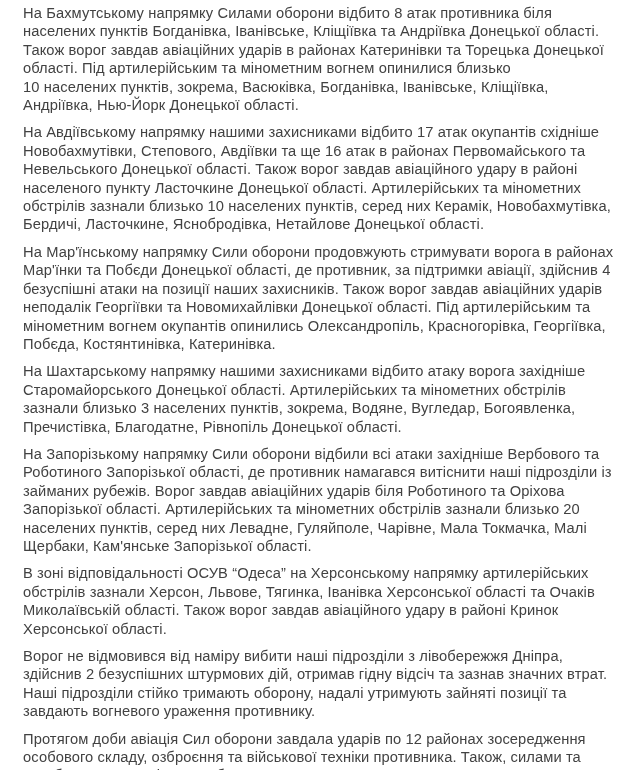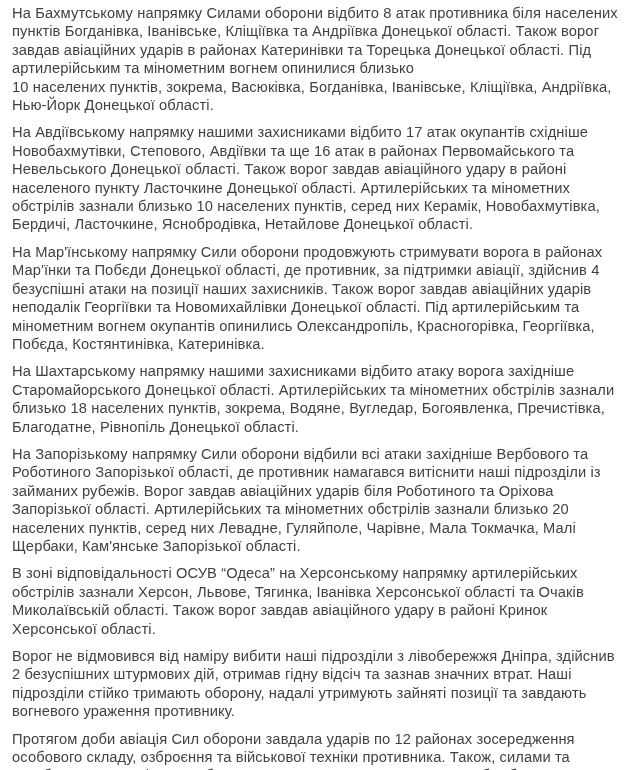--- a/index.html
+++ b/index.html
@@ -16,30 +16,30 @@
     box-sizing: border-box;
     width: 627px;
     padding: 4px 8px 0 8px;
     font-family: "Liberation Sans", sans-serif;
     font-size: 14.7px;
     line-height: 18.4px;
     color: #424242;
     letter-spacing: 0.1px;
   }
   .report p {
-    margin: 0 0 9px 4px;
+    margin: 0 0 9px 15px;
     white-space: pre-line; 
   }
 </style>
 </head>
 <body>
 
 <div class="report">
   <p>На Бахмутському напрямку Силами оборони відбито 8 атак противника біля населених пунктів Богданівка, Іванівське, Кліщіївка та Андріївка Донецької області. Також ворог завдав авіаційних ударів в районах Катеринівки та Торецька Донецької області. Під артилерійським та мінометним вогнем опинилися близько
 10 населених пунктів, зокрема, Васюківка, Богданівка, Іванівське, Кліщіївка, Андріївка, Нью-Йорк Донецької області.</p>
   <p>На Авдіївському напрямку нашими захисниками відбито 17 атак окупантів східніше Новобахмутівки, Степового, Авдіївки та ще 16 атак в районах Первомайського та Невельського Донецької області. Також ворог завдав авіаційного удару в районі населеного пункту Ласточкине Донецької області. Артилерійських та мінометних обстрілів зазнали близько 10 населених пунктів, серед них Керамік, Новобахмутівка, Бердичі, Ласточкине, Яснобродівка, Нетайлове Донецької області.</p>
   <p>На Мар'їнському напрямку Сили оборони продовжують стримувати ворога в районах Мар'їнки та Побєди Донецької області, де противник, за підтримки авіації, здійснив 4 безуспішні атаки на позиції наших захисників. Також ворог завдав авіаційних ударів неподалік Георгіївки та Новомихайлівки Донецької області. Під артилерійським та мінометним вогнем окупантів опинились Олександропіль, Красногорівка, Георгіївка, Побєда, Костянтинівка, Катеринівка.</p>
-  <p>На Шахтарському напрямку нашими захисниками відбито атаку ворога західніше Старомайорського Донецької області. Артилерійських та мінометних обстрілів зазнали близько 18 населених пунктів, зокрема, Водяне, Вугледар, Богоявленка, Пречистівка, Благодатне, Рівнопіль Донецької області.</p>
+  <p>На Шахтарському напрямку нашими захисниками відбито атаку ворога західніше Старомайорського Донецької області. Артилерійських та мінометних обстрілів зазнали близько 3 населених пунктів, зокрема, Водяне, Вугледар, Богоявленка, Пречистівка, Благодатне, Рівнопіль Донецької області.</p>
   <p>На Запорізькому напрямку Сили оборони відбили всі атаки західніше Вербового та Роботиного Запорізької області, де противник намагався витіснити наші підрозділи із займаних рубежів. Ворог завдав авіаційних ударів біля Роботиного та Оріхова Запорізької області. Артилерійських та мінометних обстрілів зазнали близько 20 населених пунктів, серед них Левадне, Гуляйполе, Чарівне, Мала Токмачка, Малі Щербаки, Кам'янське Запорізької  області.</p>
   <p>В зоні відповідальності ОСУВ “Одеса” на Херсонському напрямку артилерійських обстрілів зазнали Херсон, Львове, Тягинка, Іванівка Херсонської області та Очаків Миколаївській області. Також ворог завдав авіаційного удару в районі Кринок Херсонської області.</p>
   <p>Ворог не відмовився від наміру вибити наші підрозділи з лівобережжя Дніпра, здійснив 2 безуспішних штурмових дій, отримав гідну відсіч та зазнав значних втрат. Наші підрозділи стійко тримають оборону, надалі утримують зайняті позиції та завдають вогневого ураження противнику.</p>
   <p>Протягом доби авіація Сил оборони завдала ударів по 12 районах зосередження особового складу, озброєння та військової техніки противника. Також, силами та засобами протиповітряної оборони України знищено 3 винищувача-бомбардувальника Су-34.</p>
 </div>
 
 </body></html>

